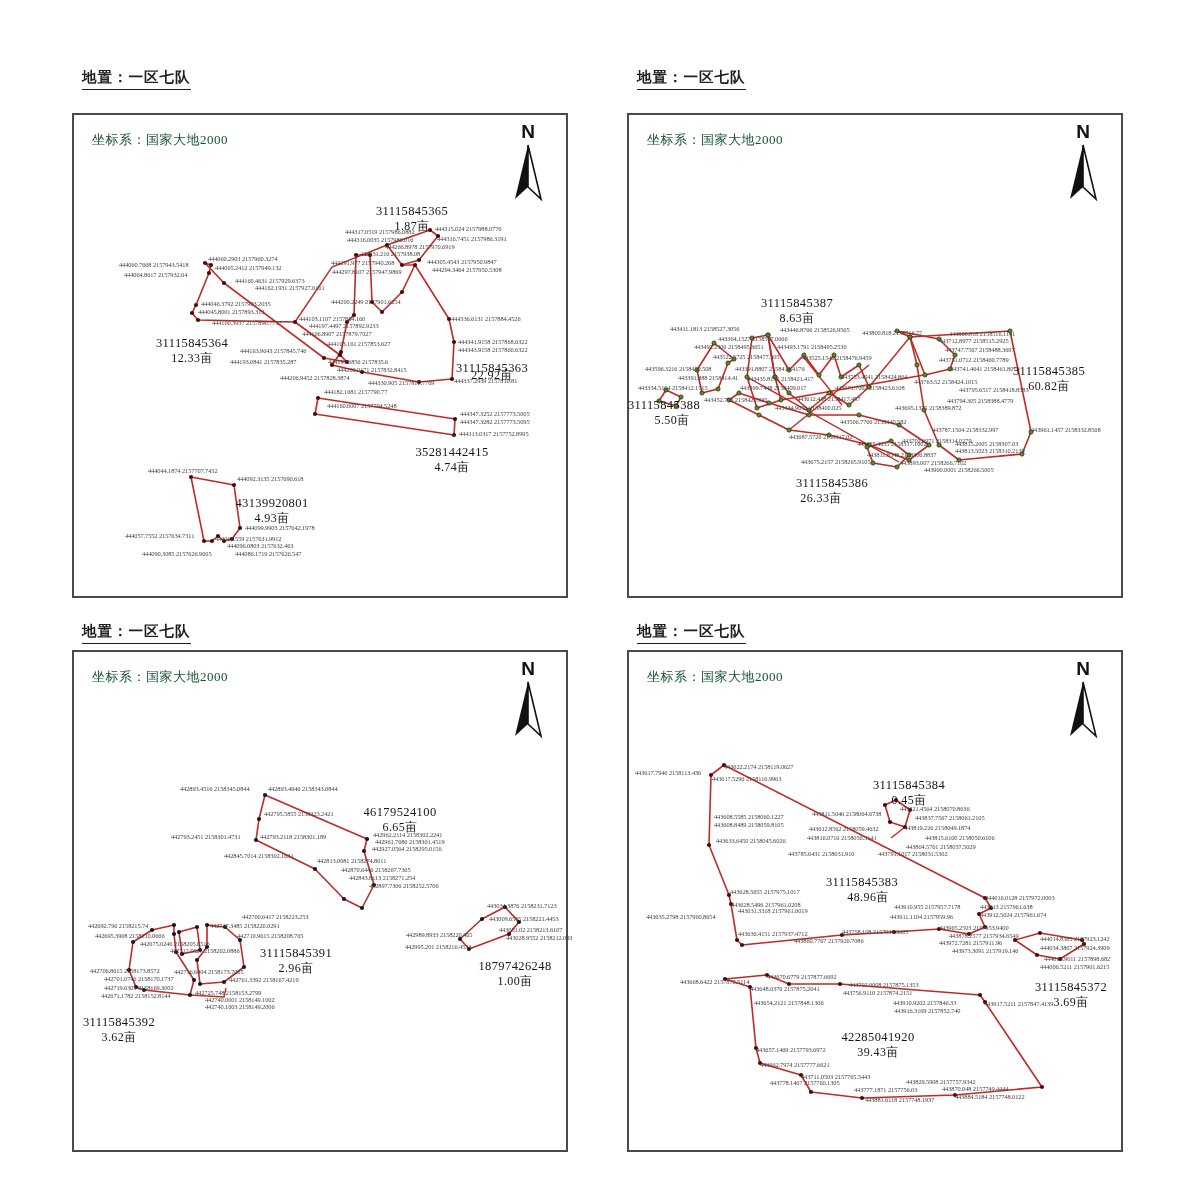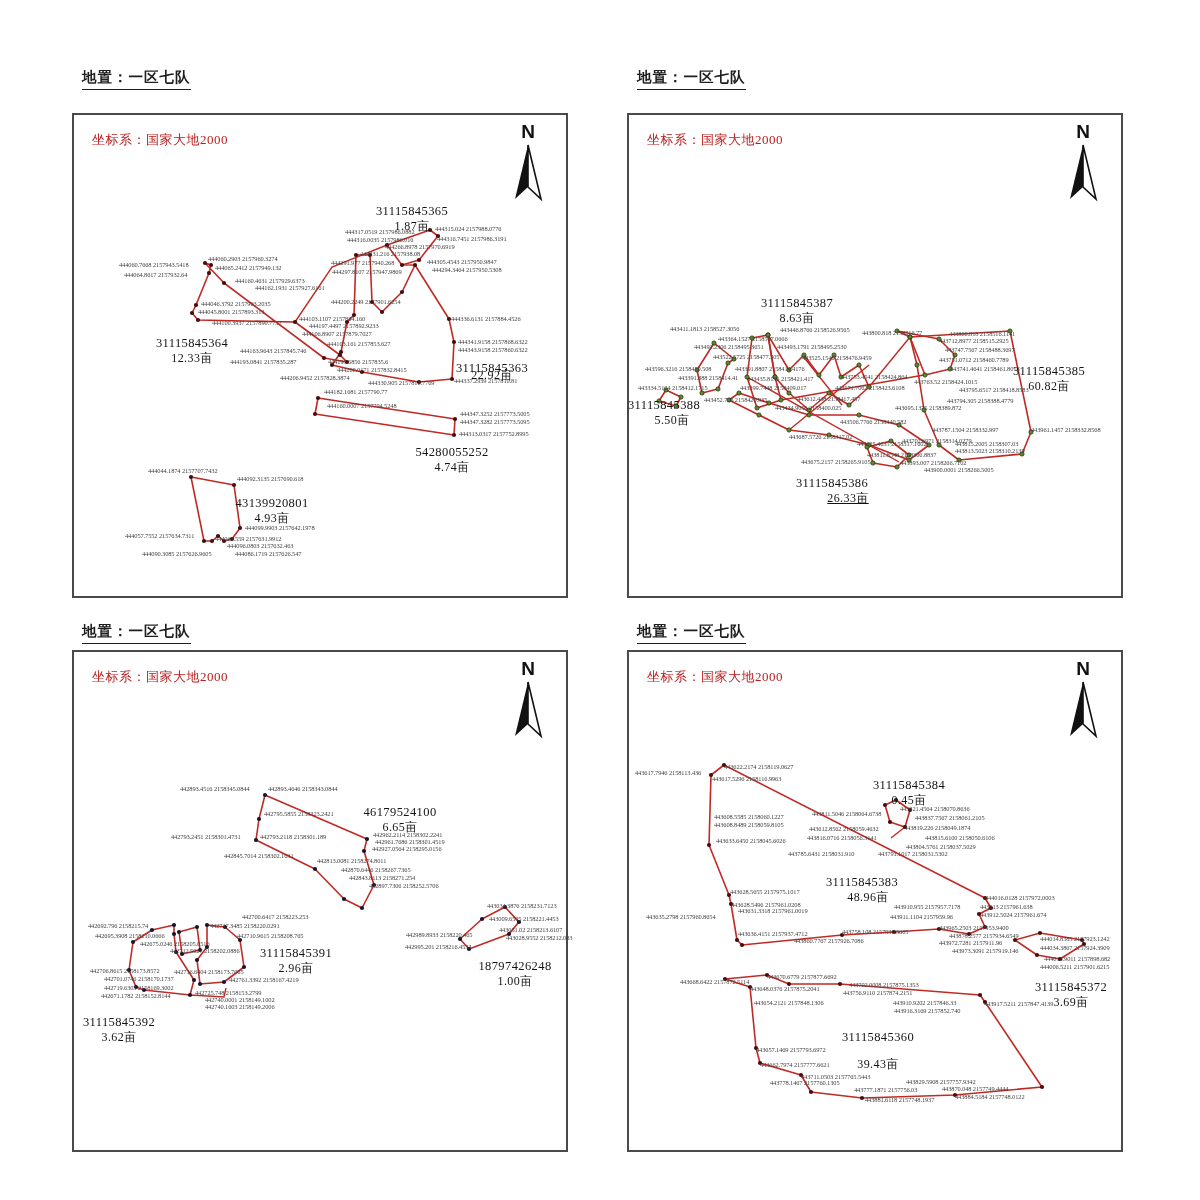--- a/index.html
+++ b/index.html
@@ -1,21 +1,21 @@
 <!DOCTYPE html>
 <html><head>
 <meta charset="utf-8">
 <style>
   html,body{margin:0;padding:0;background:#ffffff;}
   #page{position:relative;width:1200px;height:1200px;background:#ffffff;overflow:hidden;
         font-family:"Liberation Serif","DejaVu Serif",serif;}
   .panel-header{position:absolute;font-size:14.5px;font-weight:600;color:#1e1e1e;
         letter-spacing:1px;border-bottom:1.2px solid #1e1e1e;padding-bottom:2px;white-space:nowrap;}
   .map-frame{position:absolute;border:2px solid #4a4a4a;background:#ffffff;box-sizing:border-box;}
-  .coordsys{position:absolute;left:18px;top:16px;font-size:13px;color:#b91c1c;letter-spacing:0.5px;white-space:nowrap;}
+  .coordsys{position:absolute;left:18px;top:16px;font-size:13px;color:#14532d;letter-spacing:0.5px;white-space:nowrap;}
   .north{position:absolute;right:20px;top:8px;width:36px;text-align:center;}
   .north .n-label{font-family:"Liberation Sans","DejaVu Sans",sans-serif;font-size:19px;font-weight:700;color:#111;line-height:18px;}
   .map-svg{position:absolute;left:0;top:0;}
   .coord-label{position:absolute;font-size:6.4px;line-height:7px;color:#3e3e3e;white-space:nowrap;
         letter-spacing:-0.1px;}
   .parcel-id{position:absolute;font-size:12.5px;color:#141414;white-space:nowrap;transform:translateX(-50%);letter-spacing:0.4px;}
   .parcel-area{position:absolute;font-size:12px;color:#141414;white-space:nowrap;transform:translateX(-50%);letter-spacing:0.4px;}
 </style>
 </head>
 <body>
@@ -126,21 +126,21 @@
       <div class="coord-label" style="left: 141px; top: 420px;">444064.559 2157631.9912</div>
       <div class="coord-label" style="left: 153px; top: 427px;">444096.0803 2157632.463</div>
       <div class="coord-label" style="left: 68px; top: 435px;">444090.3085 2157626.9605</div>
       <div class="coord-label" style="left: 161px; top: 435px;">444086.1719 2157626.547</div>
       <div class="parcel-id" style="left: 338px; top: 89px;">31115845365</div>
       <div class="parcel-area" style="left: 338px; top: 103px;">1.87亩</div>
       <div class="parcel-id" style="left: 118px; top: 221px;">31115845364</div>
       <div class="parcel-area" style="left: 118px; top: 235px;">12.33亩</div>
       <div class="parcel-id" style="left: 418px; top: 246px;">31115845363</div>
       <div class="parcel-area" style="left: 418px; top: 252px;">22.92亩</div>
-      <div class="parcel-id" style="left: 378px; top: 330px;">54280055252</div>
+      <div class="parcel-id" style="left: 378px; top: 330px;">35281442415</div>
       <div class="parcel-area" style="left: 378px; top: 344px;">4.74亩</div>
       <div class="parcel-id" style="left: 198px; top: 381px;">43139920801</div>
       <div class="parcel-area" style="left: 198px; top: 395px;">4.93亩</div>
     </div>
     <div class="panel-header" style="left: 637px; top: 68px;">地置：一区七队</div>
     <div class="map-frame" style="left: 627px; top: 113px; width: 496px; height: 485px;">
       <div class="coordsys">坐标系：国家大地2000</div>
       <div class="north"><div class="n-label">N</div><svg width="36" height="62" viewBox="0 0 36 62">
           <path d="M18,4 L5,58 L18,46 Z" fill="#111"></path>
           <path d="M18,4 L31,58 L18,46 Z" fill="#fff" stroke="#111" stroke-width="1.6"></path>
@@ -260,21 +260,21 @@
       <div class="coord-label" style="left: 172px; top: 343px;">443675.2157 2158265.9105</div>
       <div class="coord-label" style="left: 271px; top: 344px;">443893.007 2158266.7102</div>
       <div class="coord-label" style="left: 295px; top: 351px;">443900.0001 2158266.5005</div>
       <div class="parcel-id" style="left: 168px; top: 181px;">31115845387</div>
       <div class="parcel-area" style="left: 168px; top: 195px;">8.63亩</div>
       <div class="parcel-id" style="left: 35px; top: 283px;">31115845388</div>
       <div class="parcel-area" style="left: 43px; top: 297px;">5.50亩</div>
       <div class="parcel-id" style="left: 420px; top: 249px;">31115845385</div>
       <div class="parcel-area" style="left: 420px; top: 263px;">60.82亩</div>
       <div class="parcel-id" style="left: 203px; top: 361px;">31115845386</div>
-      <div class="parcel-area" style="left: 219px; top: 375px; text-decoration: underline;">26.33亩</div>
+      <div class="parcel-area" style="left: 192px; top: 375px;">26.33亩</div>
     </div>
     <div class="panel-header" style="left: 82px; top: 622px;">地置：一区七队</div>
     <div class="map-frame" style="left: 72px; top: 650px; width: 496px; height: 502px;">
       <div class="coordsys">坐标系：国家大地2000</div>
       <div class="north"><div class="n-label">N</div><svg width="36" height="62" viewBox="0 0 36 62">
           <path d="M18,4 L5,58 L18,46 Z" fill="#111"></path>
           <path d="M18,4 L31,58 L18,46 Z" fill="#fff" stroke="#111" stroke-width="1.6"></path>
         </svg></div>
       <svg class="map-svg" width="492" height="498">
         <polygon points="191,143 293,187 290,199 300,233 288,256 270,247 241,217 182,188 185,167" fill="none" stroke="#c02a25" stroke-width="1.6" stroke-linejoin="round"></polygon>
@@ -472,16 +472,16 @@
       <div class="coord-label" style="left: 225px; top: 434px;">443777.1871 2157756.03</div>
       <div class="coord-label" style="left: 313px; top: 433px;">443870.048 2157749.4444</div>
       <div class="coord-label" style="left: 236px; top: 444px;">443881.6118 2157748.1937</div>
       <div class="coord-label" style="left: 326px; top: 441px;">443884.5184 2157748.0122</div>
       <div class="parcel-id" style="left: 280px; top: 126px;">31115845384</div>
       <div class="parcel-area" style="left: 280px; top: 140px;">0.45亩</div>
       <div class="parcel-id" style="left: 233px; top: 223px;">31115845383</div>
       <div class="parcel-area" style="left: 239px; top: 237px;">48.96亩</div>
       <div class="parcel-id" style="left: 442px; top: 328px;">31115845372</div>
       <div class="parcel-area" style="left: 442px; top: 342px;">3.69亩</div>
-      <div class="parcel-id" style="left: 249px; top: 378px;">31115845360</div>
-      <div class="parcel-area" style="left: 249px; top: 404px;">39.43亩</div>
+      <div class="parcel-id" style="left: 249px; top: 378px;">42285041920</div>
+      <div class="parcel-area" style="left: 249px; top: 392px;">39.43亩</div>
     </div>
   </div>
 
 </body></html>

